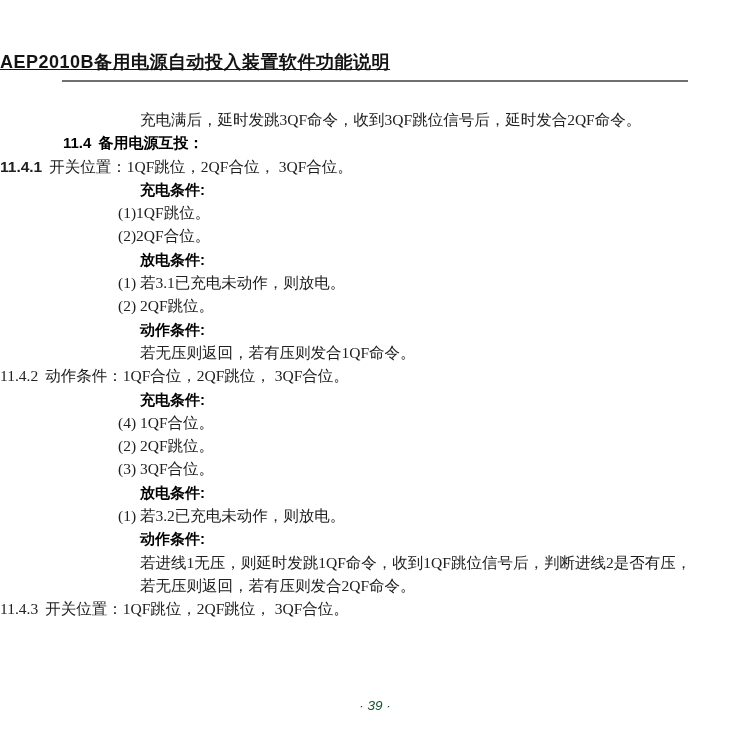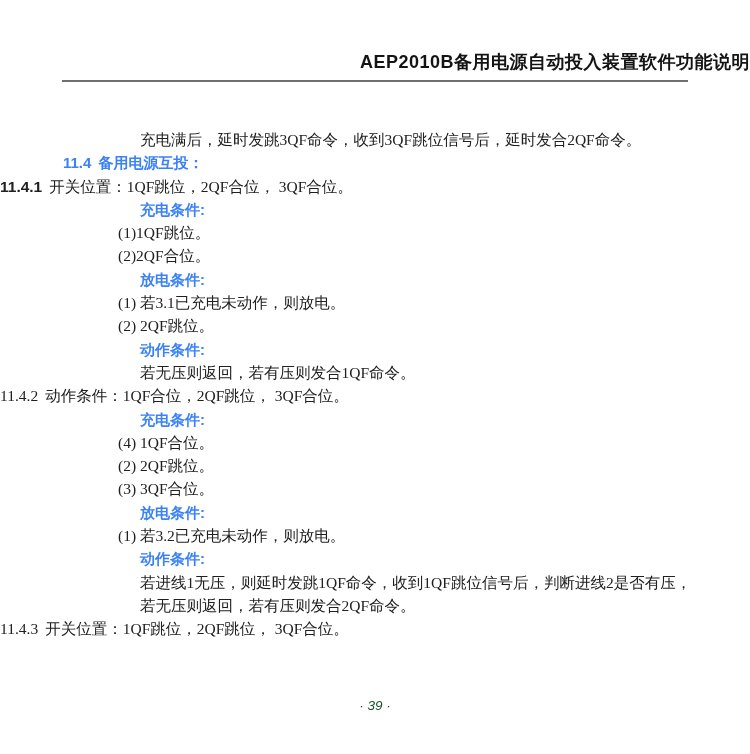--- a/index.html
+++ b/index.html
@@ -9,57 +9,58 @@
     font-family: "Liberation Serif", serif;
     color: #1c1c1c;
     position: relative;
     overflow: hidden;
   }
   .header-title {
     position: absolute;
     top: 50px;
     left: 0;
     width: 100%;
-    text-align: right;
+    text-align: left;
     font-family: "Liberation Sans", sans-serif;
     font-weight: bold;
     font-size: 18px;
     letter-spacing: 0.5px;
     color: #141414;
+    text-decoration: underline;
   }
   .header-rule {
     position: absolute;
     top: 80px;
     left: 62px;
     width: 626px;
     height: 2px;
     background: #707070;
   }
   .doc-body {
     position: absolute;
-    top: 128px;
+    top: 108px;
     left: 0;
     width: 662px;
   }
   .line {
     height: 23.3px;
     line-height: 23.3px;
     font-size: 15.5px;
     white-space: nowrap;
     color: #202020;
   }
   .ind-0 { padding-left: 63px; }
   .ind-1 { }
   .ind-2 { padding-left: 140px; }
   .ind-3 { padding-left: 118px; }
   .hei {
     font-family: "Liberation Sans", sans-serif;
     font-weight: bold;
     font-size: 15px;
-    color: #3b82f6;
+    color: #000000;
   }
   .num { margin-right: 7px; }
   .num-bold {
     font-family: "Liberation Sans", sans-serif;
     font-weight: bold;
   }
   .footer {
     position: absolute;
     top: 698px;
     left: 0;

